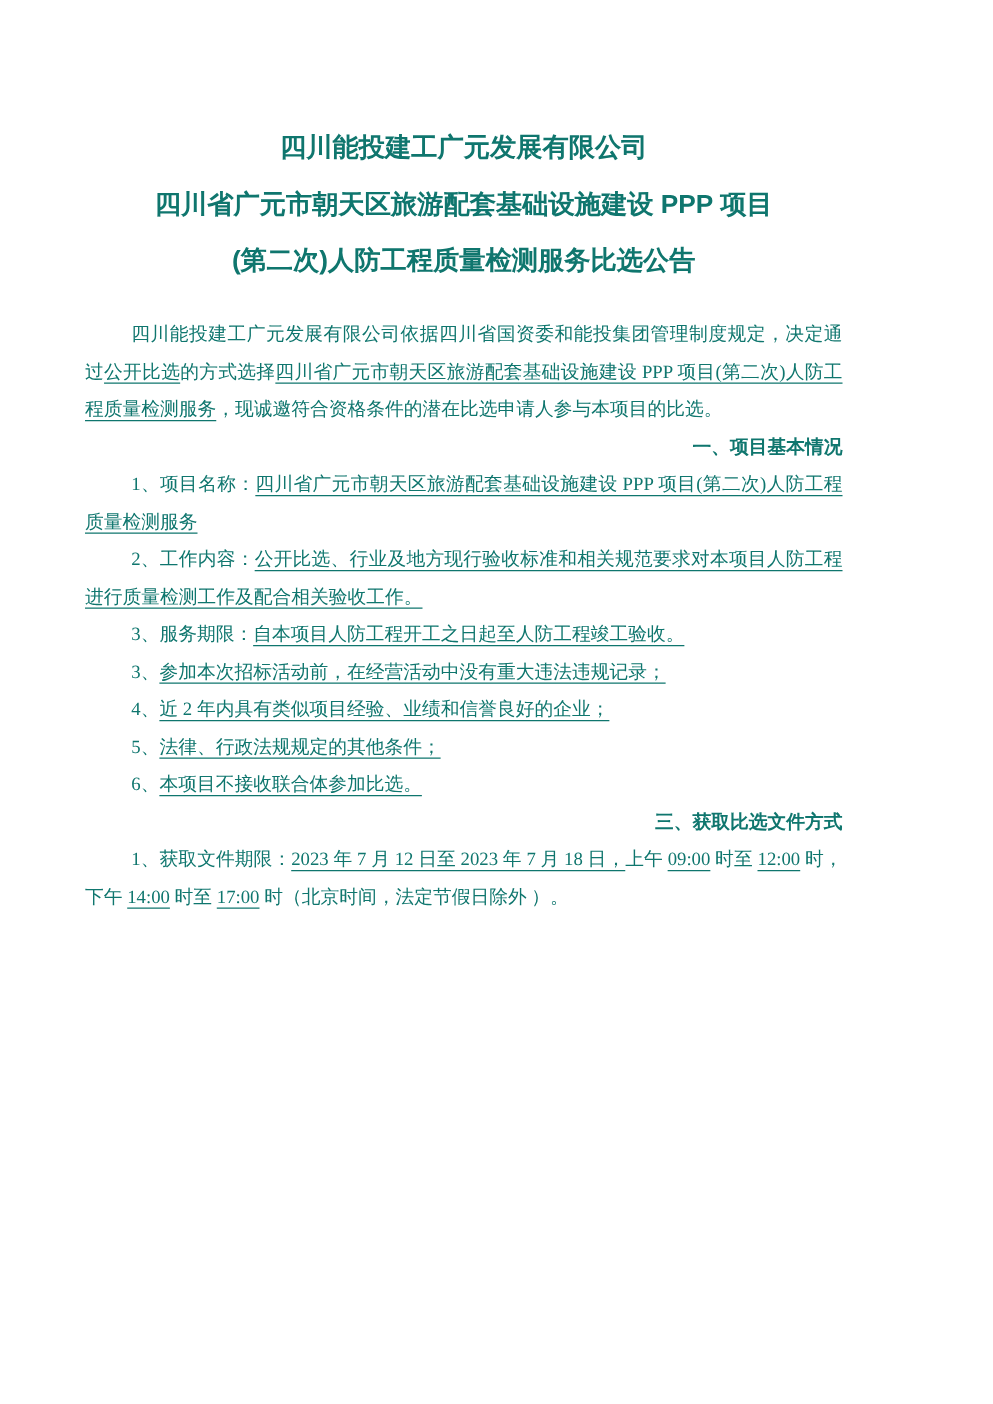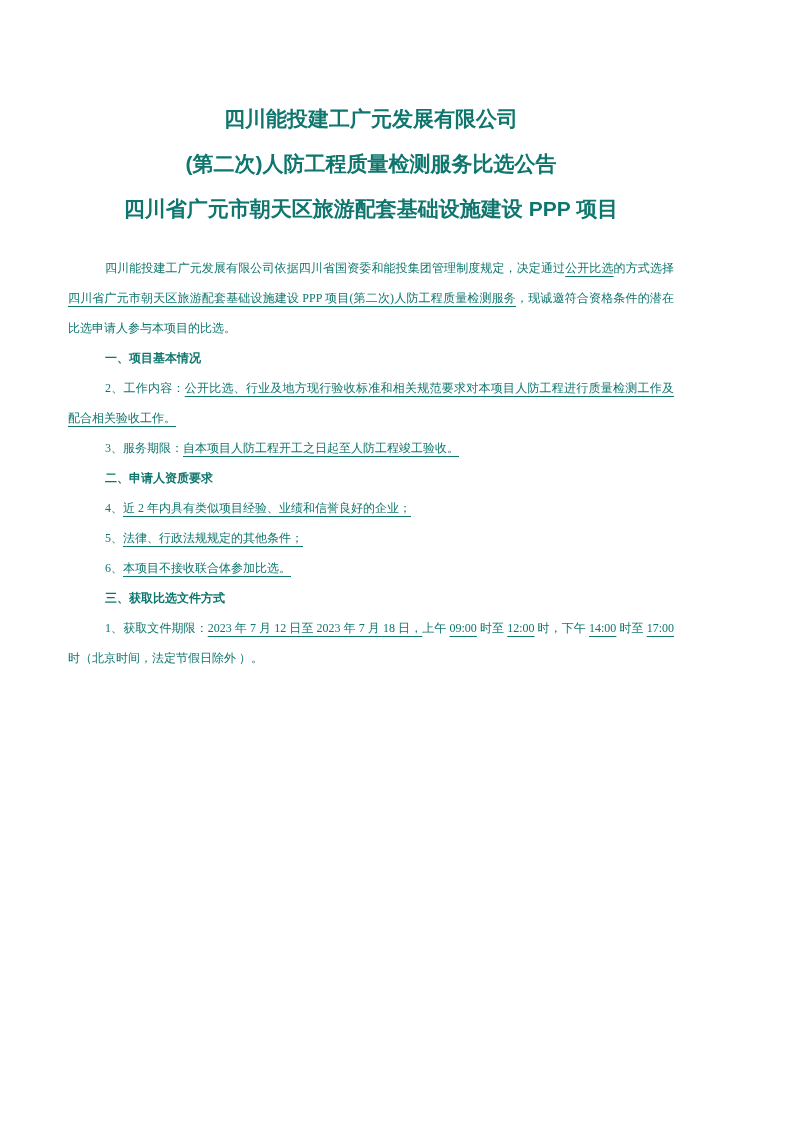--- a/index.html
+++ b/index.html
@@ -24,55 +24,56 @@
     font-weight: bold;
     font-size: 21px;
   }
   .title-line {
     line-height: 45px;
     white-space: nowrap;
   }
   .doc-body {
     margin-top: 22px;
     font-family: "Liberation Serif", "DejaVu Serif", serif;
-    font-size: 12px;
+    font-size: 15px;
     line-height: 30px;
     text-align: justify;
     text-justify: inter-character;
   }
   .doc-body p {
     margin: 0;
     padding: 0;
     text-indent: 37px;
   }
   .doc-body p.heading {
     font-family: "Liberation Sans", "DejaVu Sans", sans-serif;
     font-weight: bold;
-    text-align: left;
+    text-align: right;
   }
   .run.u {
     text-decoration: underline;
     text-underline-offset: 4px;
     text-decoration-thickness: 1px;
   }
 </style>
 </head>
 <body>
 
 <div class="page">
   <header class="title-block">
     <div class="title-line">四川能投建工广元发展有限公司</div>
+    <div class="title-line">四川省广元市朝天区旅游配套基础设施建设 PPP 项目</div>
     <div class="title-line">(第二次)人防工程质量检测服务比选公告</div>
-    <div class="title-line">四川省广元市朝天区旅游配套基础设施建设 PPP 项目</div>
   </header>
   <main class="doc-body" id="doc-body">
       <p class="para"><span class="run">四川能投建工广元发展有限公司依据四川省国资委和能投集团管理制度规定，决定通过</span><span class="run u">公开比选</span><span class="run">的方式选择</span><span class="run u">四川省广元市朝天区旅游配套基础设施建设 PPP 项目(第二次)人防工程质量检测服务</span><span class="run">，现诚邀符合资格条件的潜在比选申请人参与本项目的比选。</span></p>
       <p class="heading"><span class="run">一、项目基本情况</span></p>
+      <p class="para"><span class="run">1、项目名称：</span><span class="run u">四川省广元市朝天区旅游配套基础设施建设 PPP 项目(第二次)人防工程质量检测服务</span></p>
       <p class="para"><span class="run">2、工作内容：</span><span class="run u">公开比选、行业及地方现行验收标准和相关规范要求对本项目人防工程进行质量检测工作及配合相关验收工作。 </span></p>
       <p class="para"><span class="run">3、服务期限：</span><span class="run u">自本项目人防工程开工之日起至人防工程竣工验收。 </span></p>
-      <p class="heading"><span class="run">二、申请人资质要求</span></p>
+      <p class="para"><span class="run">3、</span><span class="run u">参加本次招标活动前，在经营活动中没有重大违法违规记录；</span></p>
       <p class="para"><span class="run">4、</span><span class="run u">近 2 年内具有类似项目经验、业绩和信誉良好的企业； </span></p>
       <p class="para"><span class="run">5、</span><span class="run u">法律、行政法规规定的其他条件； </span></p>
       <p class="para"><span class="run">6、</span><span class="run u">本项目不接收联合体参加比选。 </span></p>
       <p class="heading"><span class="run">三、获取比选文件方式</span></p>
       <p class="para"><span class="run">1、获取文件期限：</span><span class="run u">2023 年 7 月 12 日至 2023 年 7 月 18 日，</span><span class="run">上午 </span><span class="run u">09:00</span><span class="run"> 时至 </span><span class="run u">12:00</span><span class="run"> 时，下午 </span><span class="run u">14:00</span><span class="run"> 时至 </span><span class="run u">17:00</span><span class="run"> 时（北京时间，法定节假日除外 ）。</span></p>
     </main>
 </div>
 
 </body></html>

